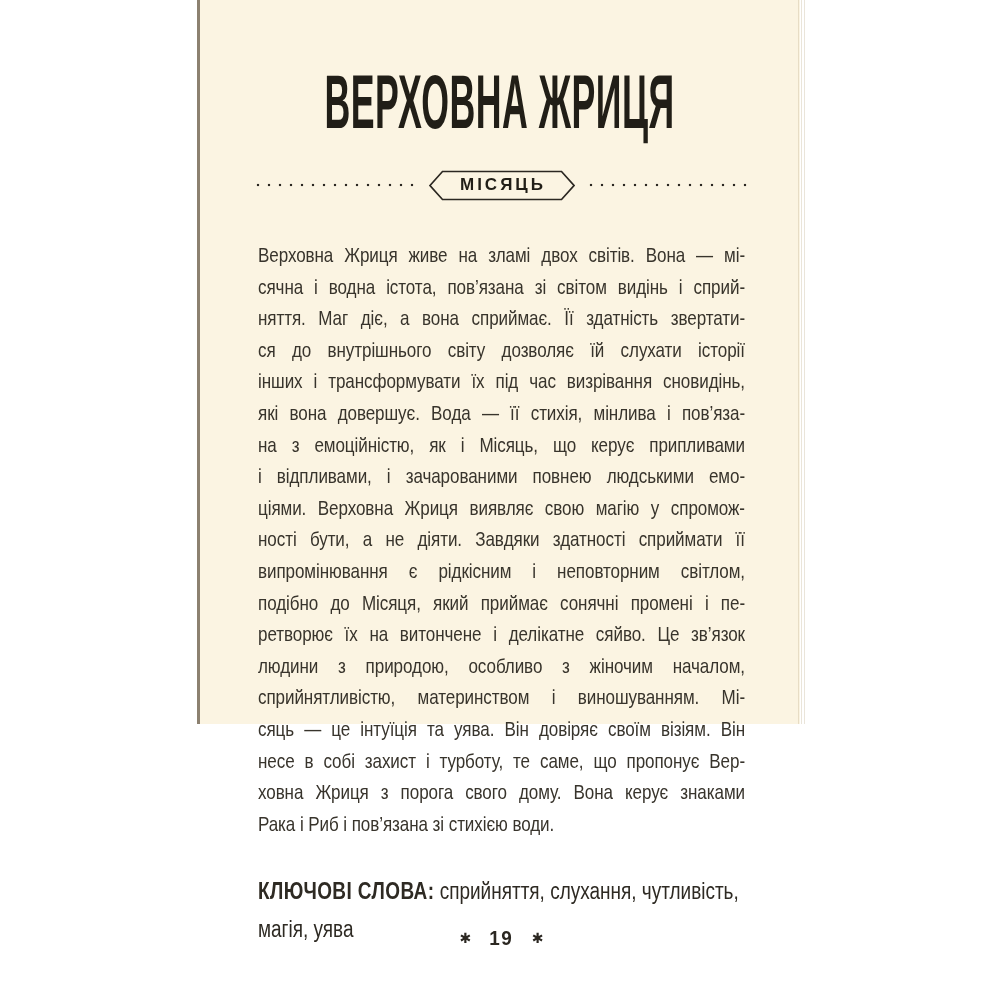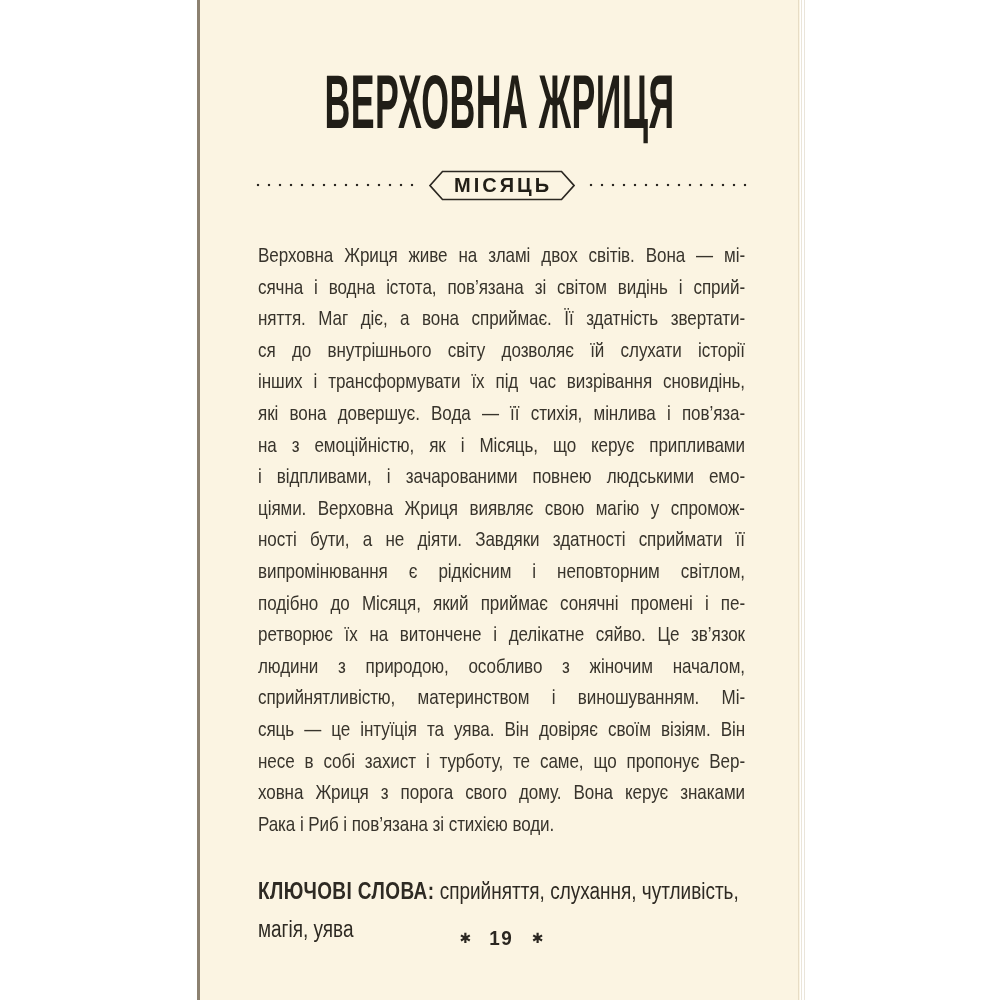--- a/index.html
+++ b/index.html
@@ -9,21 +9,21 @@
     --spine:#8c8170;
   }
   html,body{margin:0;padding:0;}
   body{
     width:1000px;height:1000px;background:#ffffff;
     font-family:"Liberation Sans",sans-serif;
     overflow:hidden;position:relative;
   }
   .canvas{position:absolute;inset:0;background:#ffffff;}
   .page{
-    position:absolute;top:0;left:197px;width:600px;height:1000px;
+    position:absolute;top:0;left:197px;width:600px;height:724px;
     background:var(--paper);
     border-left:3px solid var(--spine);
     box-sizing:content-box;
   }
   .page-edge-right{
     position:absolute;top:0;right:-6px;width:8px;height:100%;
     background:repeating-linear-gradient(90deg,
       rgba(180,160,120,0.28) 0 1px, rgba(255,255,255,0) 1px 3px);
   }
   
@@ -46,21 +46,21 @@
     background-image:radial-gradient(circle at 2px 2px,#2b2721 1.35px,rgba(0,0,0,0) 1.6px);
     background-size:11px 4px;background-repeat:repeat-x;
     background-position:left center;
   }
   .badge{
     position:relative;width:146px;height:31px;margin:0 14px;flex:0 0 auto;
   }
   .badge svg{position:absolute;inset:0;}
   .badge-label{
     position:absolute;inset:0;display:flex;align-items:center;justify-content:center;
-    font-weight:700;font-size:20px;letter-spacing:3px;color:var(--title-ink);
+    font-weight:700;font-size:17px;letter-spacing:3px;color:var(--title-ink);
     padding-left:3px;
   }
   
   .body-text{
     position:absolute;top:243px;left:58px;width:600px;
     transform:scaleX(0.8117);transform-origin:left top;
     font-size:21px;letter-spacing:-0.1px;color:var(--ink);
     overflow:hidden;
   }
   .bline{

